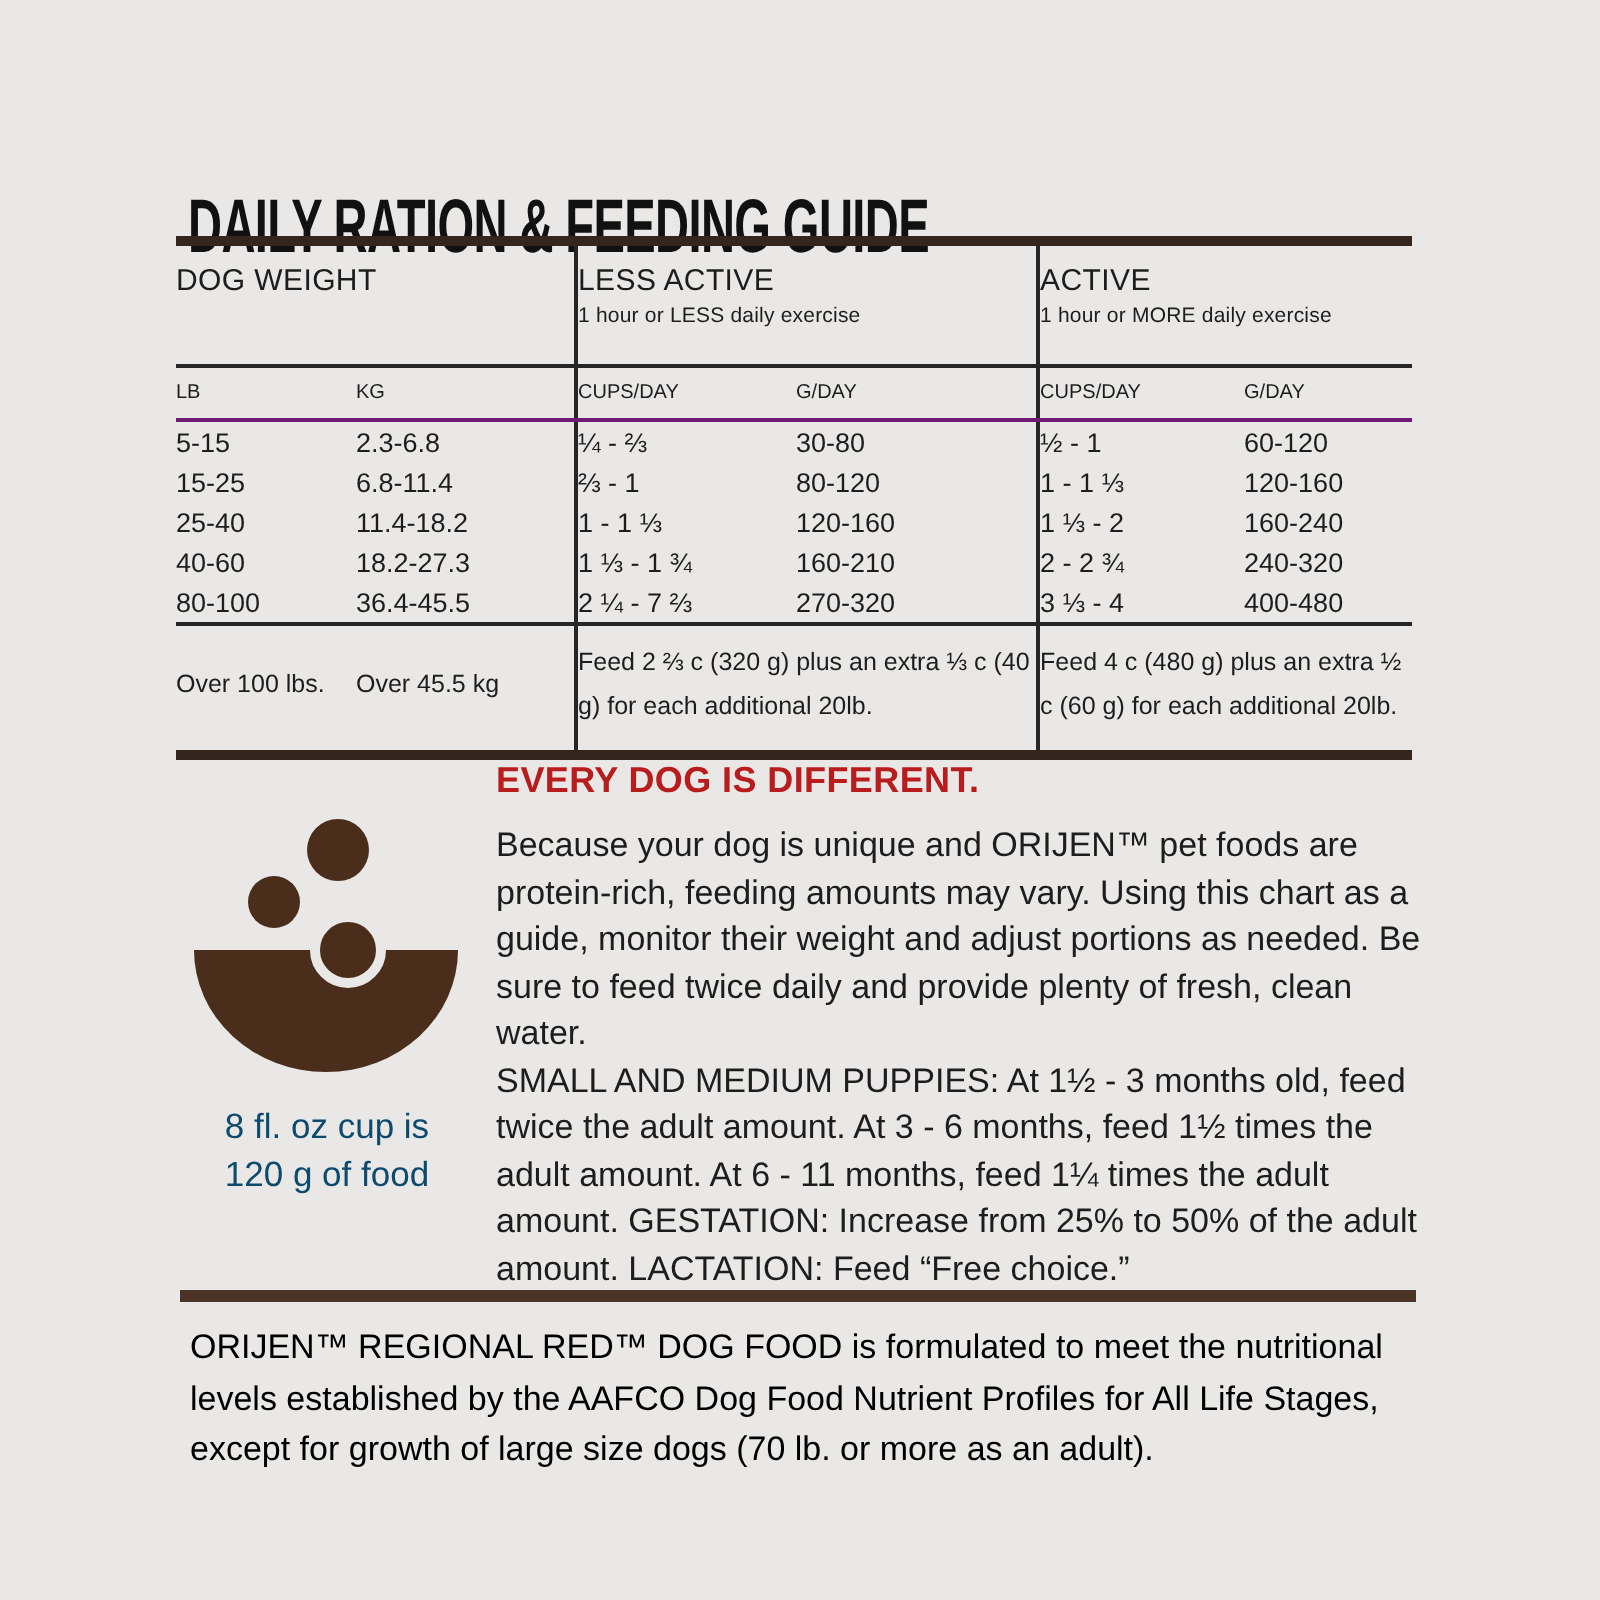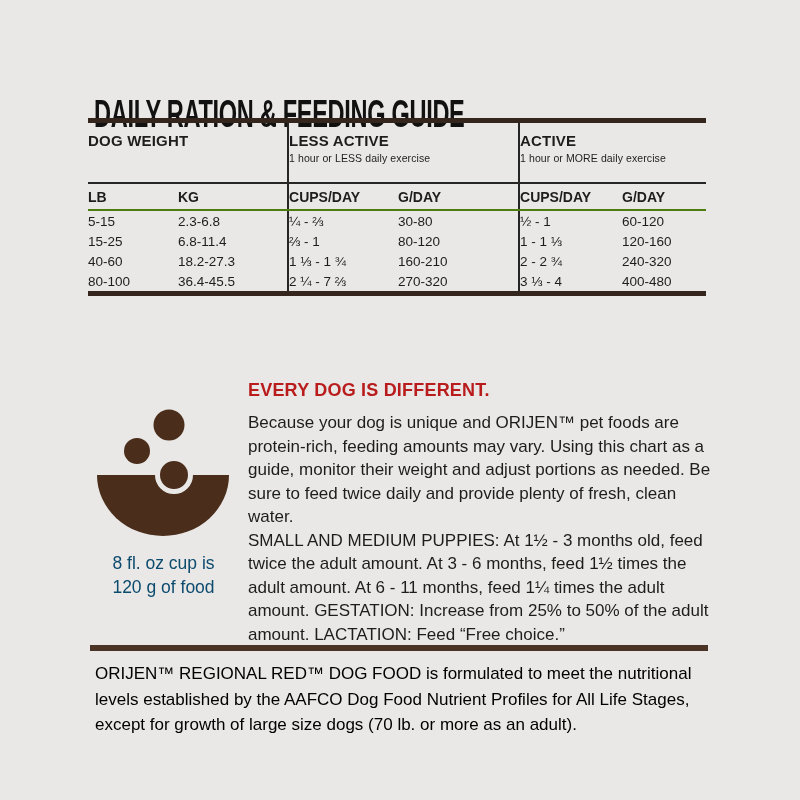--- a/index.html
+++ b/index.html
@@ -17,24 +17,24 @@
   }
   
   table.feed {
     position:absolute; left:88px; top:118px; width:618px;
     border-collapse:collapse; table-layout:fixed;
     border-top:5px solid #35261d; border-bottom:5px solid #35261d;
   }
   table.feed th, table.feed td { padding:0; text-align:left; font-weight:normal; }
   tr.hrow th { height:50px; vertical-align:top; padding-top:9px;
                border-bottom:2px solid #262626; }
-  .gh { font-size:15px; font-weight:bold; letter-spacing:0.2px; }
+  .gh { font-size:15px; font-weight:normal; letter-spacing:0.2px; }
   .gs { font-size:10.5px; margin-top:3px; letter-spacing:0.1px; }
-  tr.srow td { height:25px; font-size:14px; font-weight:bold;
-               vertical-align:middle; border-bottom:2px solid #4d7c0f; }
+  tr.srow td { height:25px; font-size:10px; font-weight:normal;
+               vertical-align:middle; border-bottom:2px solid #701a75; }
   tr.drow td { height:20px; font-size:13.5px; vertical-align:middle;margin-left:48px; }
   tr.drow:first-of-type td { padding-top:2px; }
   tr.orow td { border-top:2px solid #262626; height:52px;
                font-size:12.5px; line-height:1.75; vertical-align:middle;
                padding-top:4px; padding-bottom:6px; }
   .p17 { padding-left:17px; } .p15 { padding-left:15px; } .p14 { padding-left:14px; }
   .divl { border-left:2px solid #262626; }
   .ocell { padding-right:14px; }
   
   .bowl-wrap { position:absolute; left:96px; top:398px; width:134px; height:140px; }
@@ -107,34 +107,48 @@
   </tr>
   <tr class="drow">
     <td class="p17">15-25</td>
     <td class="p17">6.8-11.4</td>
     <td class="divl p15">⅔ - 1</td>
     <td class="p15">80-120</td>
     <td class="divl p14">1 - 1 ⅓</td>
     <td class="p14">120-160</td>
   </tr>
   <tr class="drow">
+    <td class="p17">25-40</td>
+    <td class="p17">11.4-18.2</td>
+    <td class="divl p15">1 - 1 ⅓</td>
+    <td class="p15">120-160</td>
+    <td class="divl p14">1 ⅓ - 2</td>
+    <td class="p14">160-240</td>
+  </tr>
+  <tr class="drow">
     <td class="p17">40-60</td>
     <td class="p17">18.2-27.3</td>
     <td class="divl p15">1 ⅓ - 1 ¾</td>
     <td class="p15">160-210</td>
     <td class="divl p14">2 - 2 ¾</td>
     <td class="p14">240-320</td>
   </tr>
   <tr class="drow">
     <td class="p17">80-100</td>
     <td class="p17">36.4-45.5</td>
     <td class="divl p15">2 ¼ - 7 ⅔</td>
     <td class="p15">270-320</td>
     <td class="divl p14">3 ⅓ - 4</td>
     <td class="p14">400-480</td>
+  </tr>
+  <tr class="orow">
+    <td class="p17">Over 100 lbs.</td>
+    <td class="p17">Over 45.5 kg</td>
+    <td colspan="2" class="divl p15 ocell">Feed 2 ⅔ c (320 g) plus an extra ⅓ c (40 g) for each additional 20lb.</td>
+    <td colspan="2" class="divl p14 ocell">Feed 4 c (480 g) plus an extra ½ c (60 g) for each additional 20lb.</td>
   </tr>
 </tbody>
   </table>
 
 <div class="bowl-wrap">
   <svg width="134" height="140" viewBox="0 0 134 140" xmlns="http://www.w3.org/2000/svg">
     <path d="M 1 77 A 66 61 0 0 0 133 77 Z" fill="#4a2d1b"></path>
     <circle cx="78" cy="77" r="16.5" fill="#4a2d1b" stroke="#e9e8e6" stroke-width="5"></circle>
     <circle cx="73" cy="27" r="15.5" fill="#4a2d1b"></circle>
     <circle cx="41" cy="53" r="13" fill="#4a2d1b"></circle>

